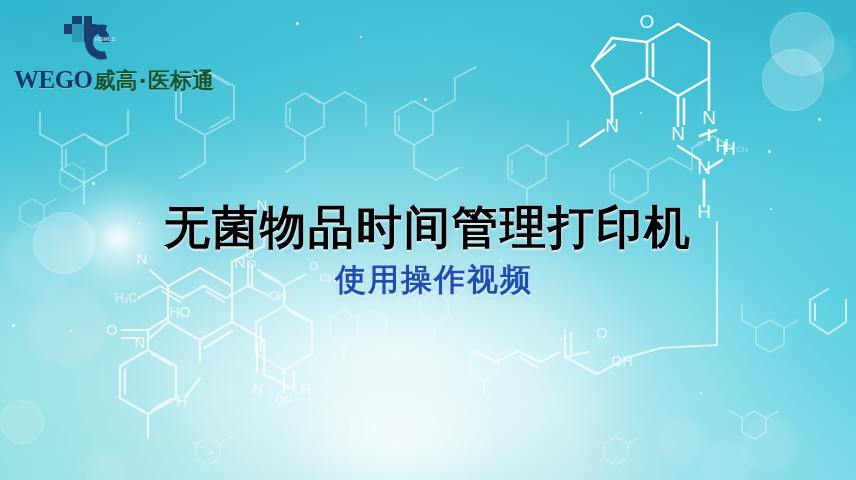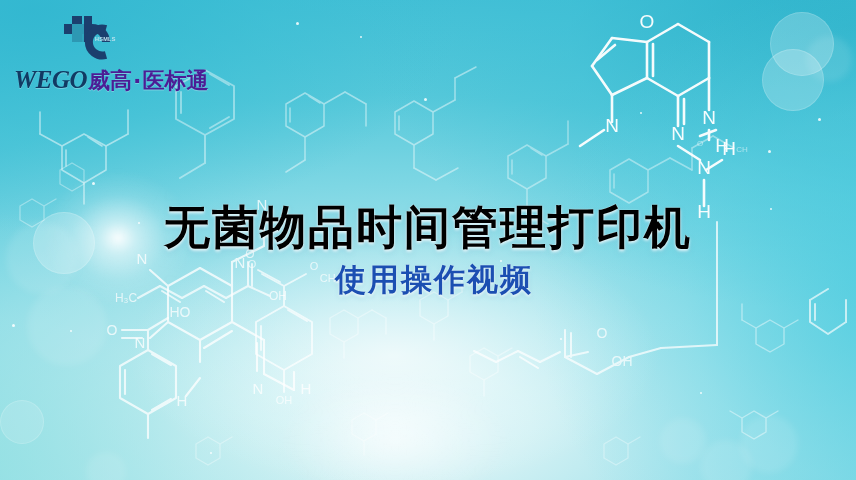--- a/index.html
+++ b/index.html
@@ -115,33 +115,32 @@
   .logo-word {
     position: absolute;
     left: 0;
     top: 52px;
     width: 180px;
     height: 26px;
     white-space: nowrap;
   }
   .w-latin {
     font-family: "Liberation Serif", "DejaVu Serif", serif;
-    font-style: italic;
     font-weight: 700;
     font-size: 25px;
     letter-spacing: -0.5px;
     color: #113a63;
     text-shadow: 0 1px 0 rgba(255,255,255,0.25);
   }
   .w-cjk {
     font-family: "DejaVu Sans", "Liberation Sans", sans-serif;
     font-weight: 700;
     font-size: 22px;
     letter-spacing: 0px;
-    color: #4c1d95;
+    color: #14532d;
     margin-left: 1px;
     text-shadow: 0 1px 0 rgba(255,255,255,0.25);
   }
 
   
   #title-block {
     position: absolute;
     left: 0;
     top: 200px;
     width: 856px;

